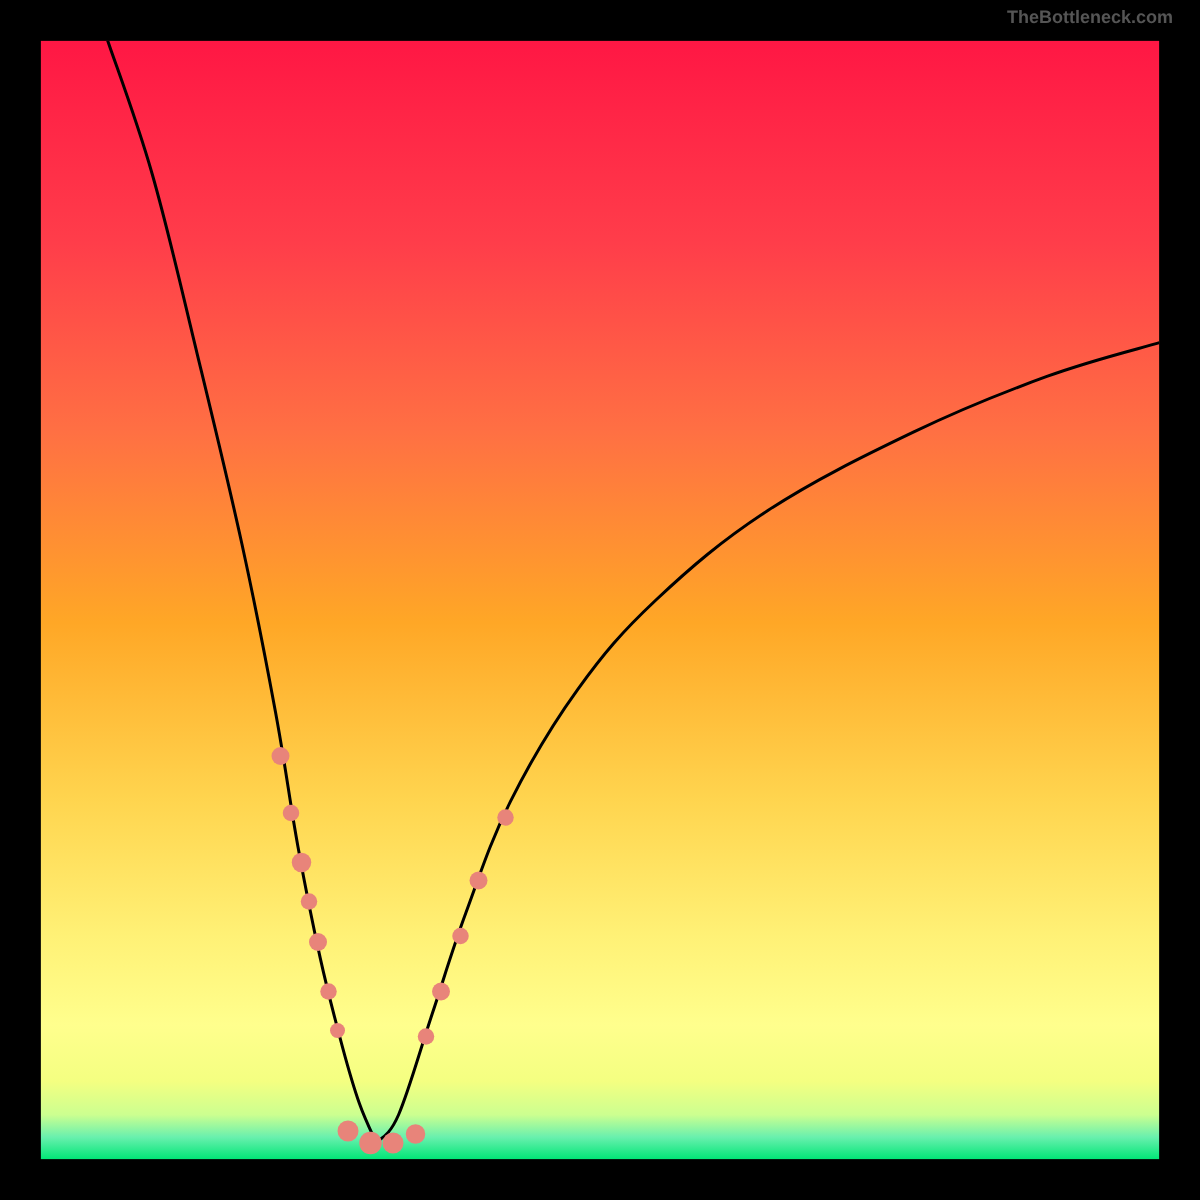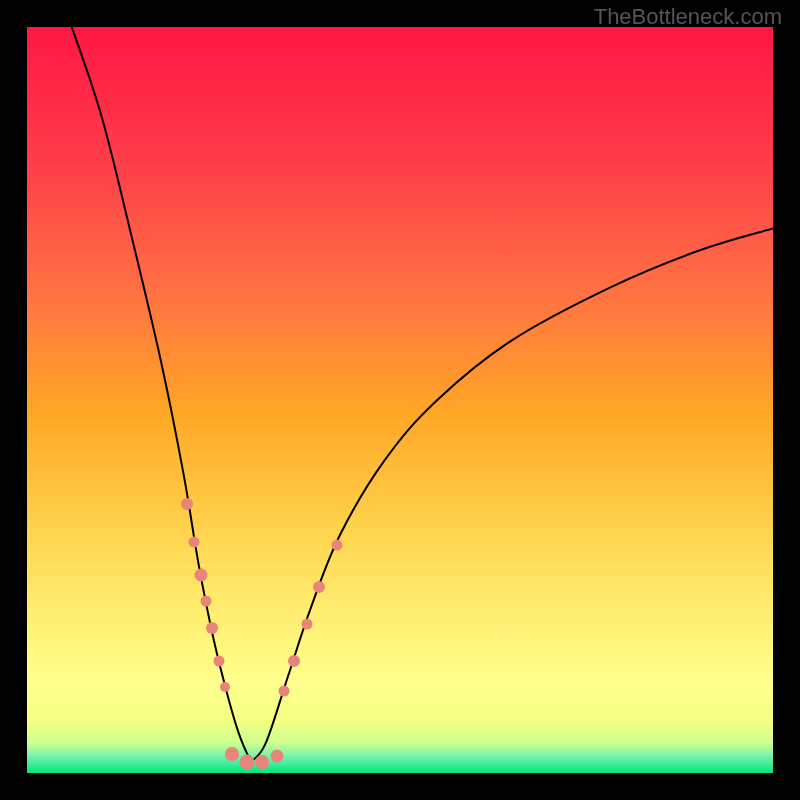--- a/index.html
+++ b/index.html
@@ -12,22 +12,22 @@
       height: 800px;
       background: #000;
       position: relative;
       font-family: Arial, sans-serif;
     }
     .watermark {
       position: absolute;
       top: 4px;
       right: 18px;
       color: #555;
-      font-size: 22px;
-      font-weight: 400;
+      font-size: 12px;
+      font-weight: 700;
       z-index: 10;
     }
     .chart-area {
       position: absolute;
       top: 27px;
       left: 27px;
       width: 746px;
       height: 746px;
       overflow: hidden;
     }

